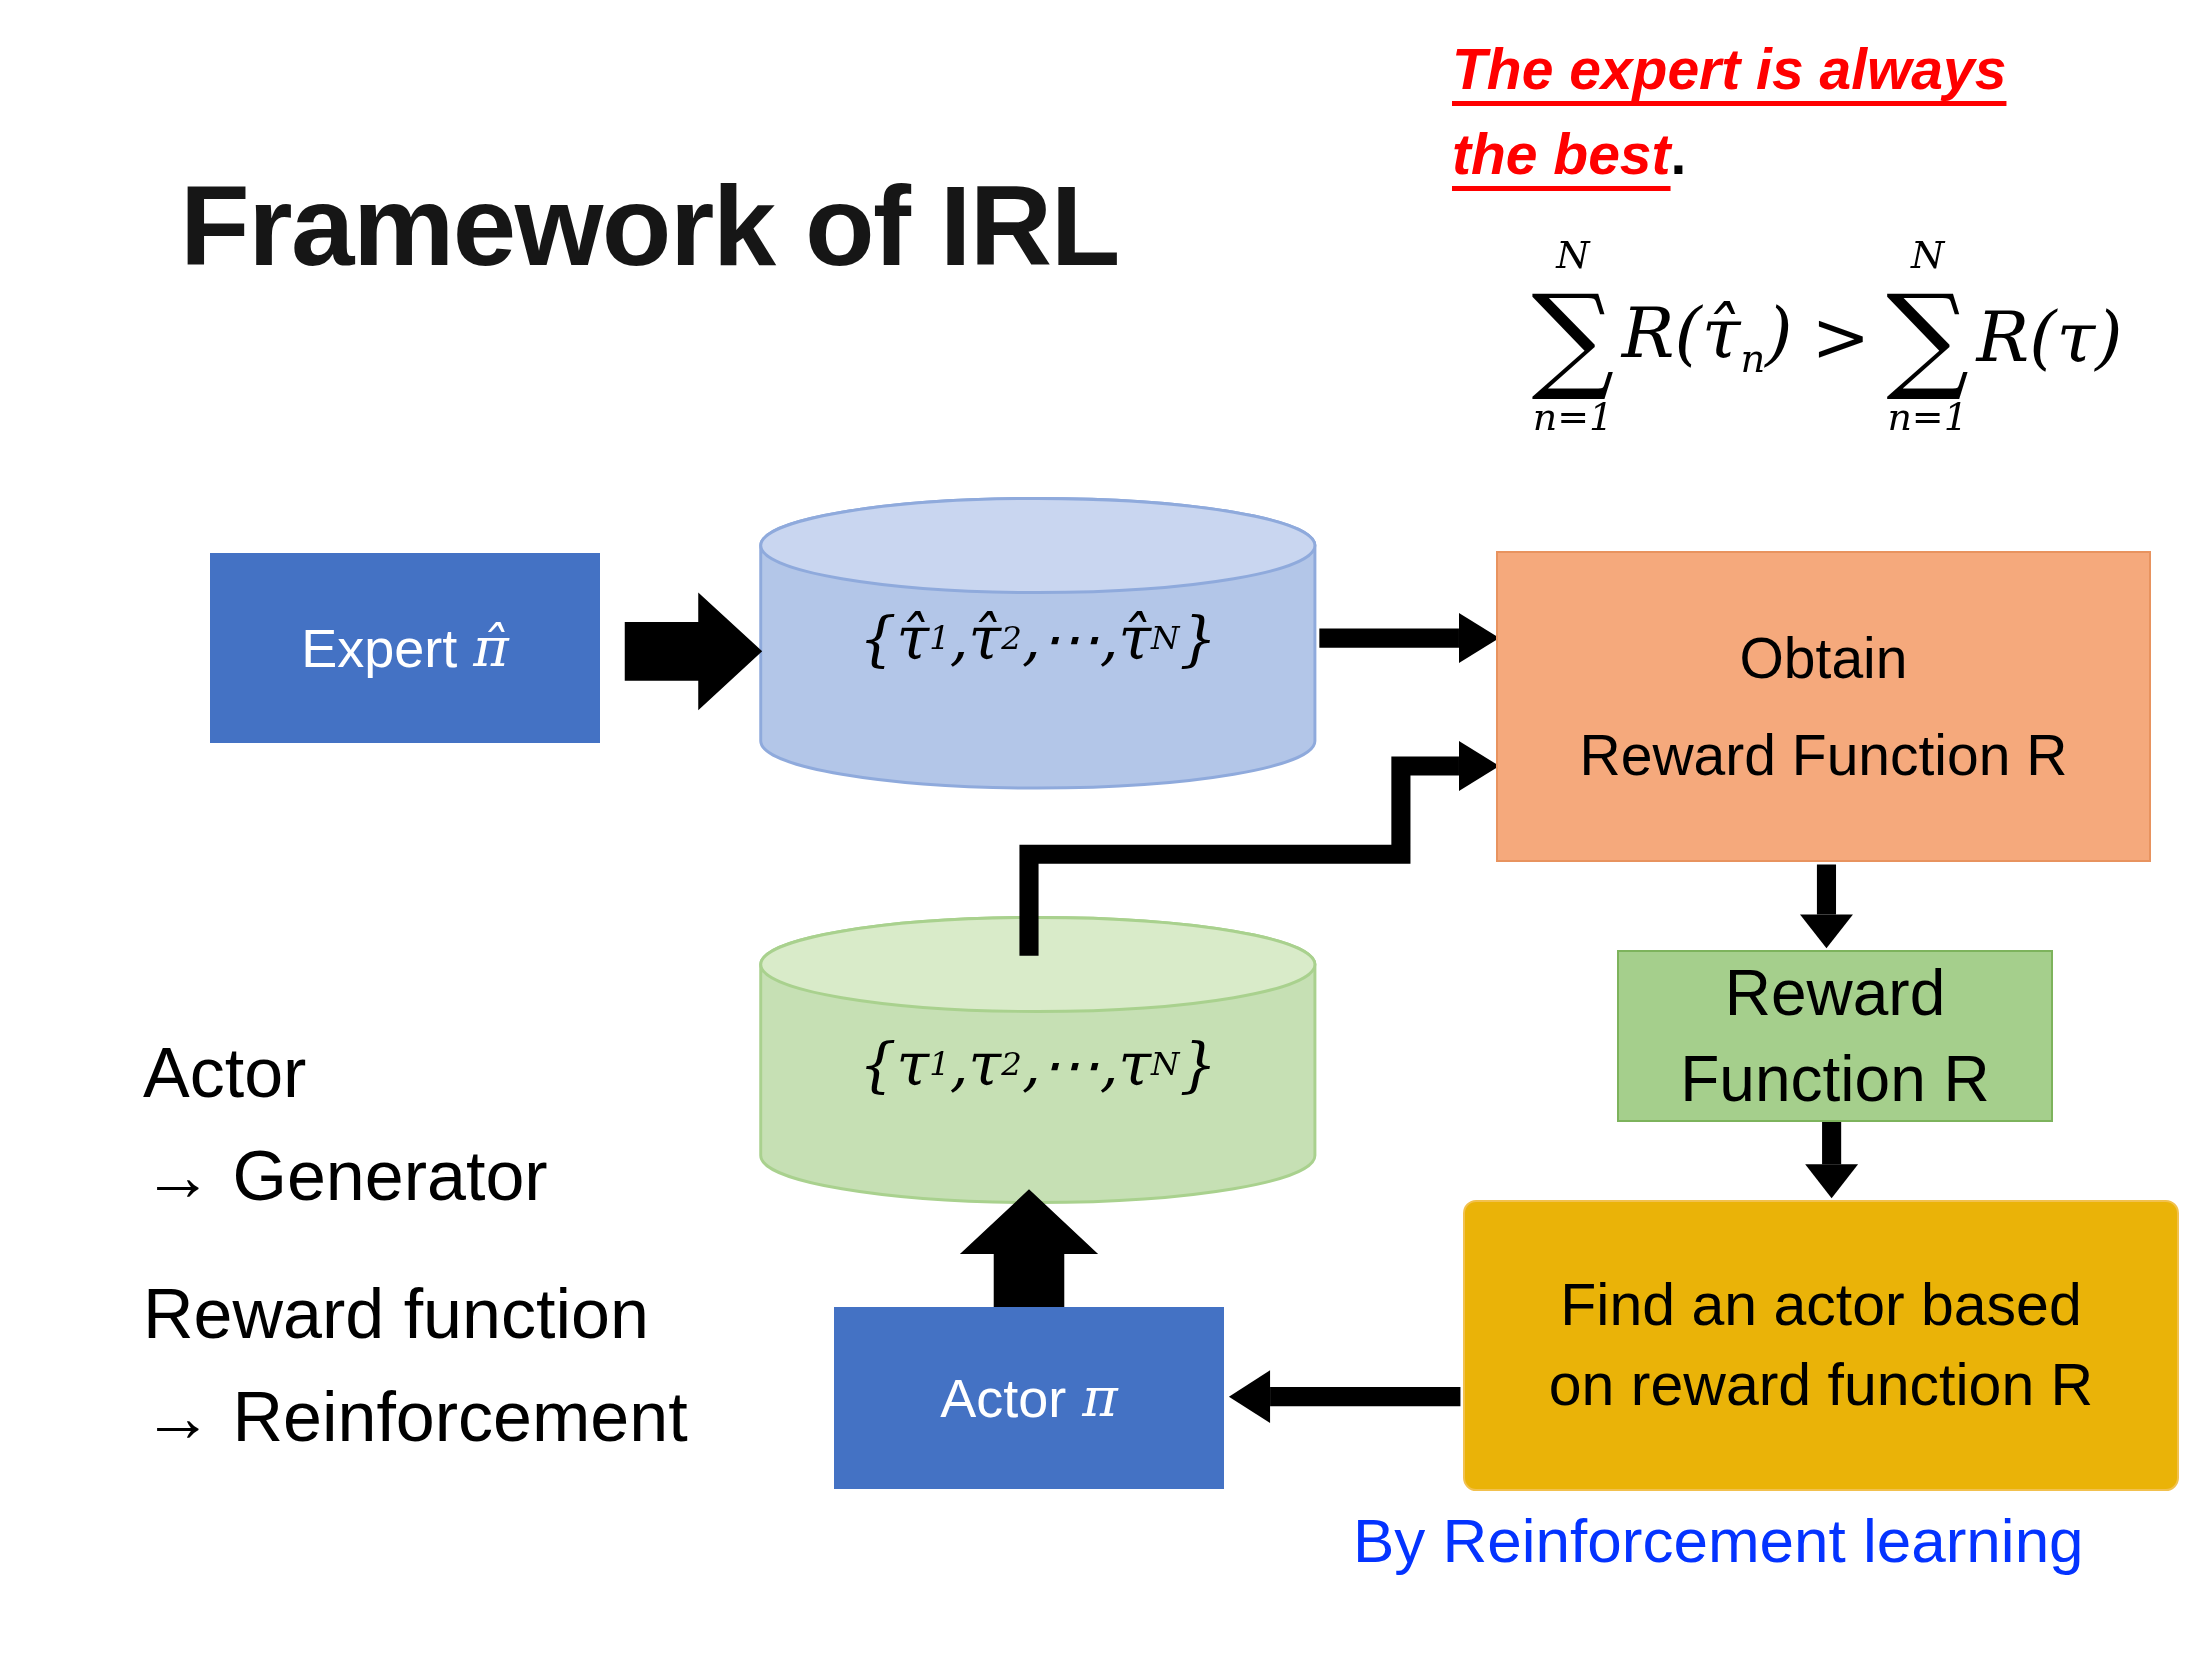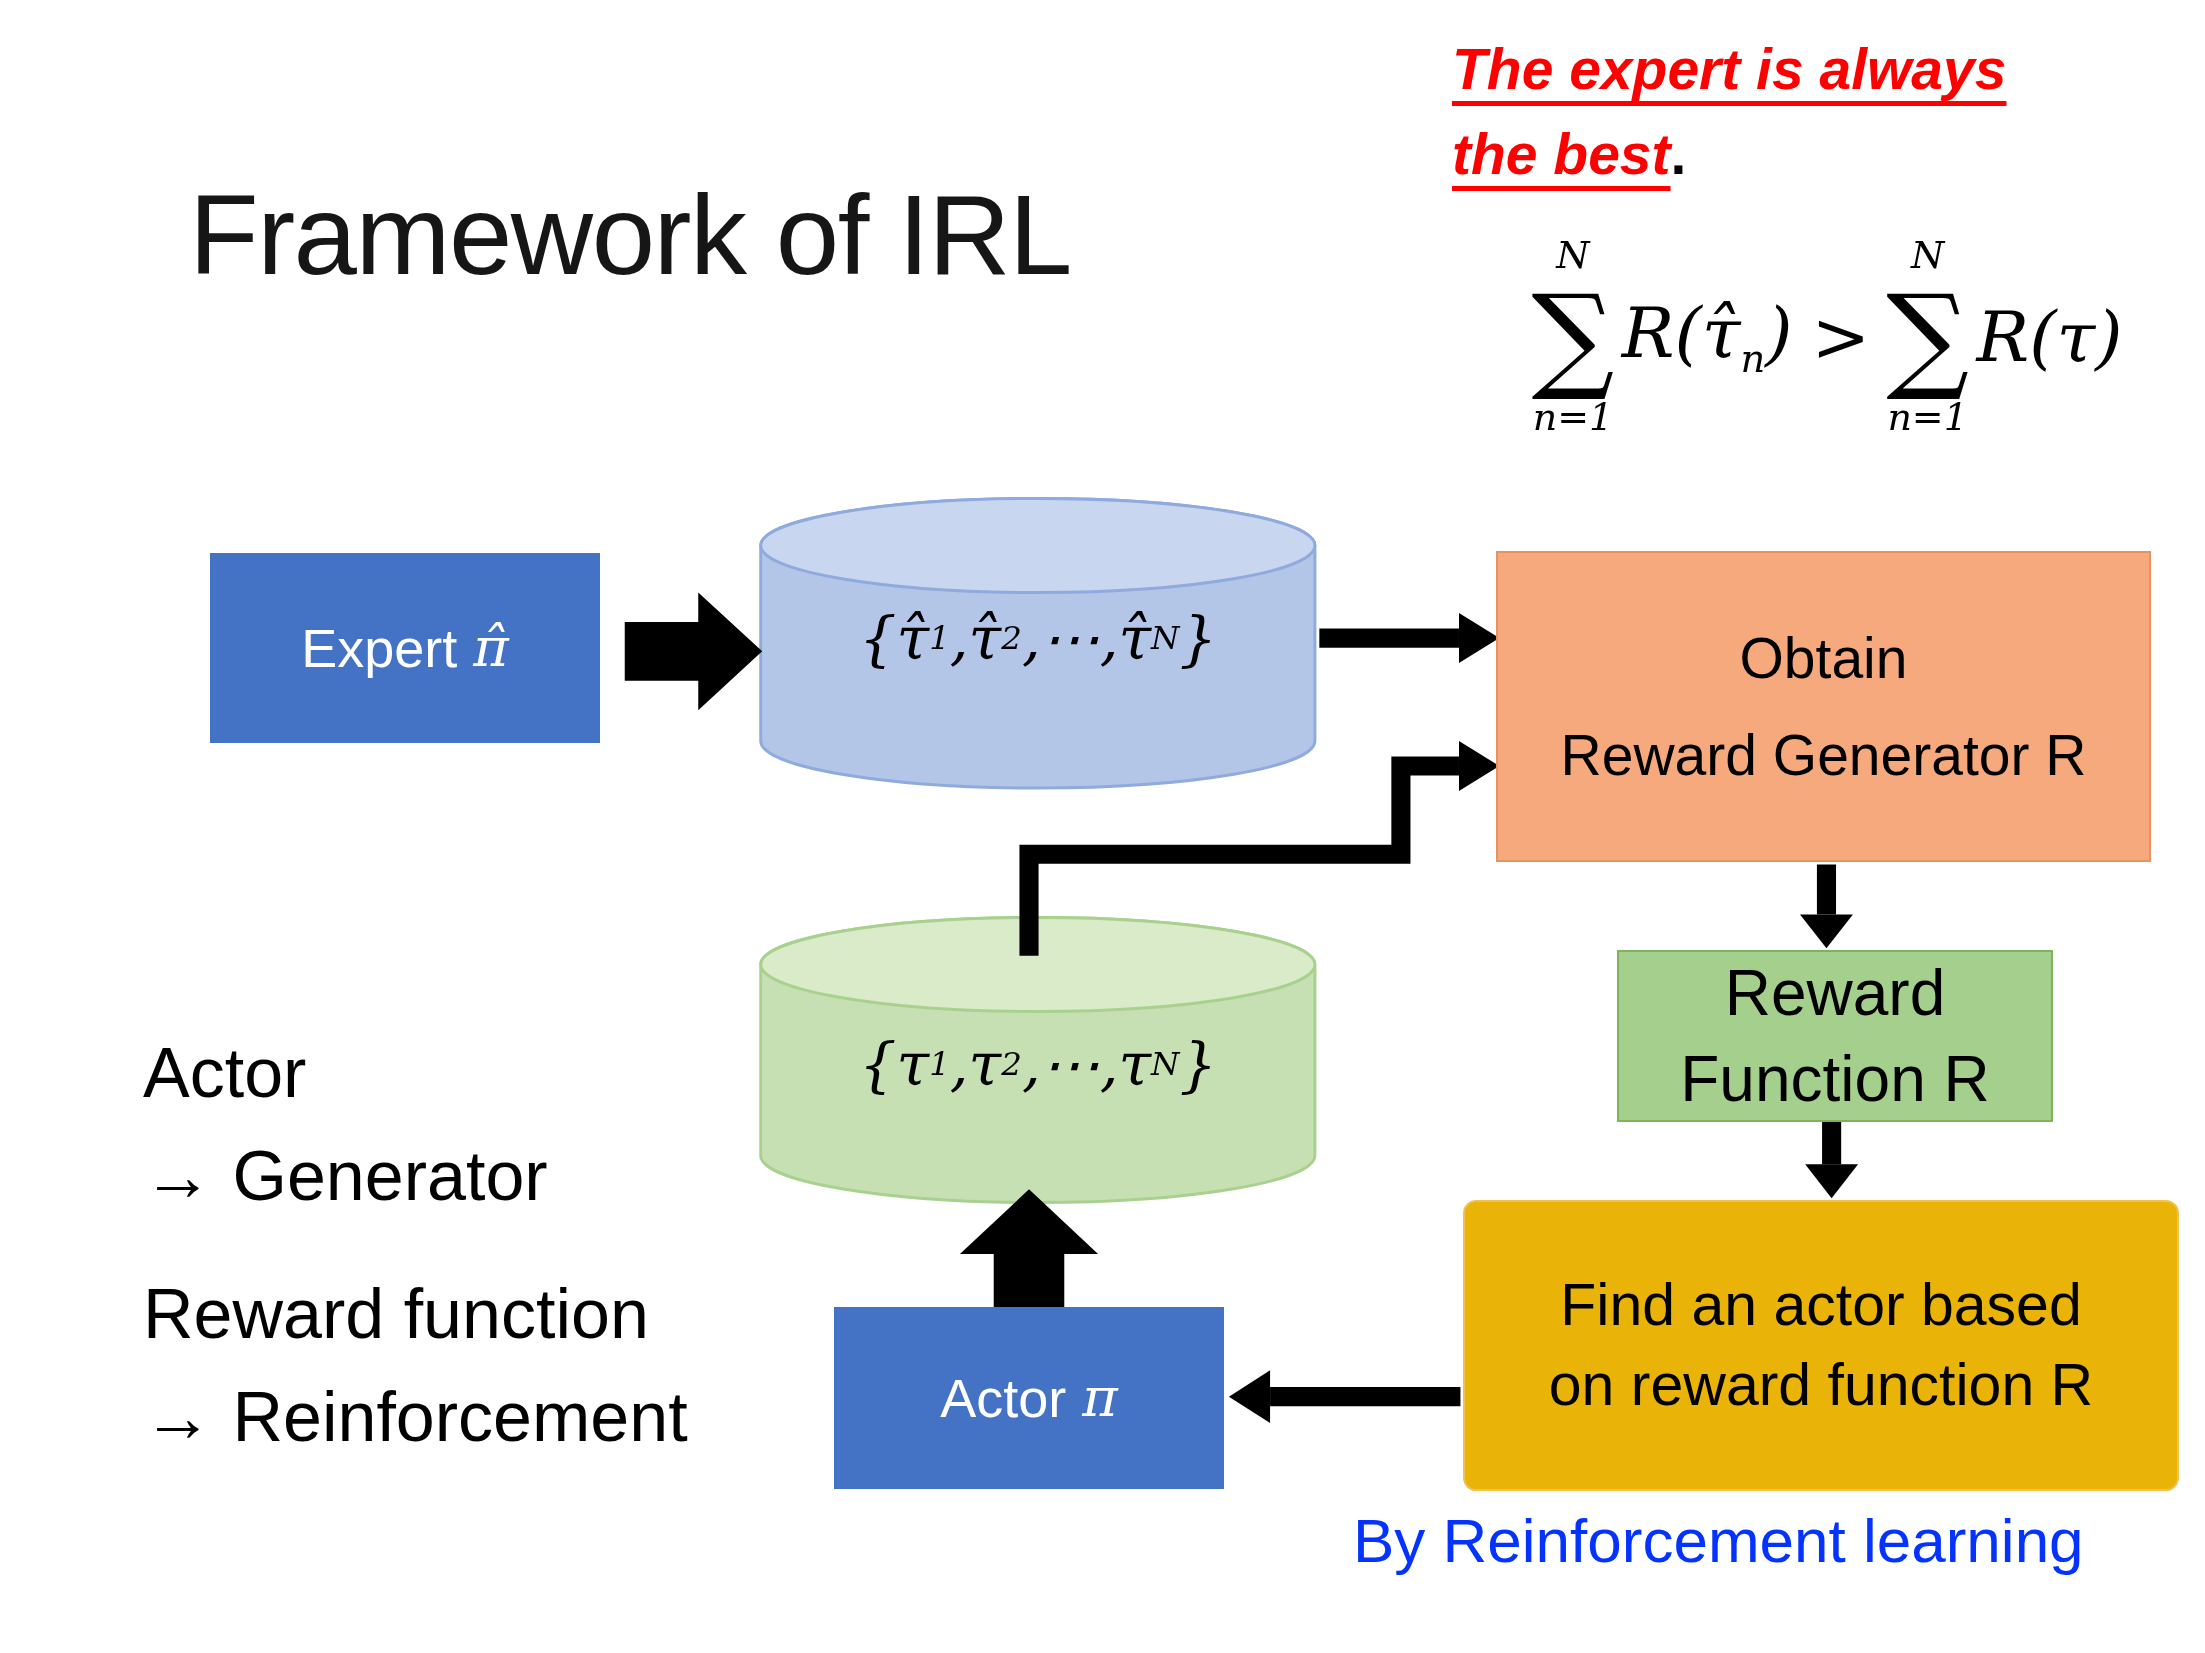--- a/index.html
+++ b/index.html
@@ -8,22 +8,22 @@
     width:2205px;height:1654px;
     background:#ffffff;
     overflow:hidden;
     font-family:"Liberation Sans", sans-serif;
     color:#000;
   }
   .layer{position:absolute;left:0;top:0;width:2205px;height:1654px;}
 
   .title{
     position:absolute;left:180px;top:160px;
-    font-size:114px;font-weight:400;letter-spacing:-1.5px;
-    color:#161616;margin:9px;white-space:nowrap;
+    font-size:114px;font-weight:700;letter-spacing:-1.5px;
+    color:#161616;margin:0;white-space:nowrap;
   }
 
   .red-note{
     position:absolute;left:1452px;top:26.5px;
     font-size:57px;font-weight:bold;font-style:italic;
     color:#FF0000;line-height:1.5;white-space:nowrap;
   }
   .red-note .u{
     text-decoration:underline;
     text-decoration-thickness:5.1px;
@@ -177,21 +177,21 @@
       <span>, </span>
       <span>⋯</span>
       <span>, </span>
       <span>τ</span>
       <sub>N</sub>
       <span>}</span>
   </div>
 
   <div class="box box-obtain" style="left:1496px;top:551px;width:651px;height:307px;gap:20px;">
     <span>Obtain</span>
-    <span>Reward Generator R</span>
+    <span>Reward Function R</span>
   </div>
 
   <div class="box box-reward" style="left:1617px;top:950px;width:432px;height:168px;">
     <span>Reward</span>
     <span>Function R</span>
   </div>
 
   <div class="box box-find" style="left:1463px;top:1200px;width:712px;height:287px;">
     <span>Find an actor based</span>
     <span>on reward function R</span>

